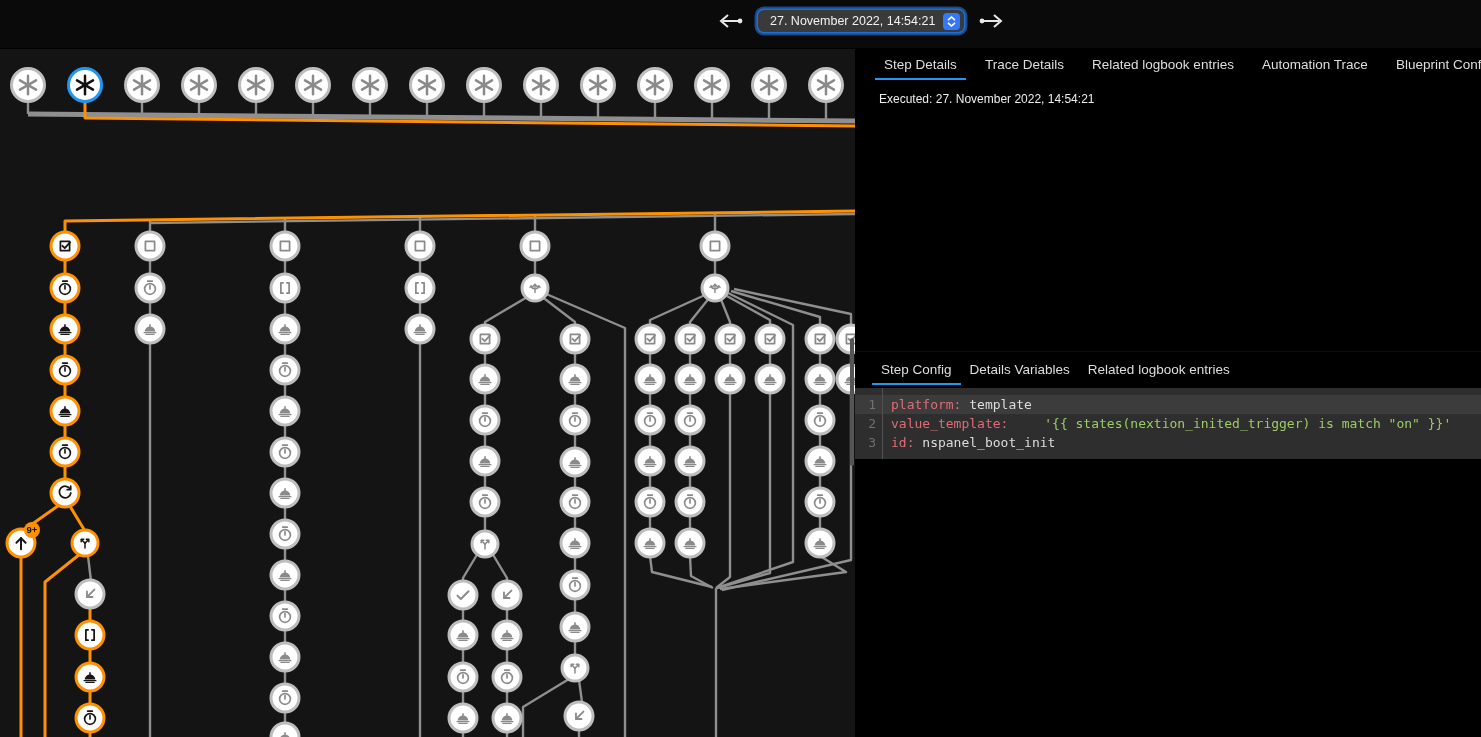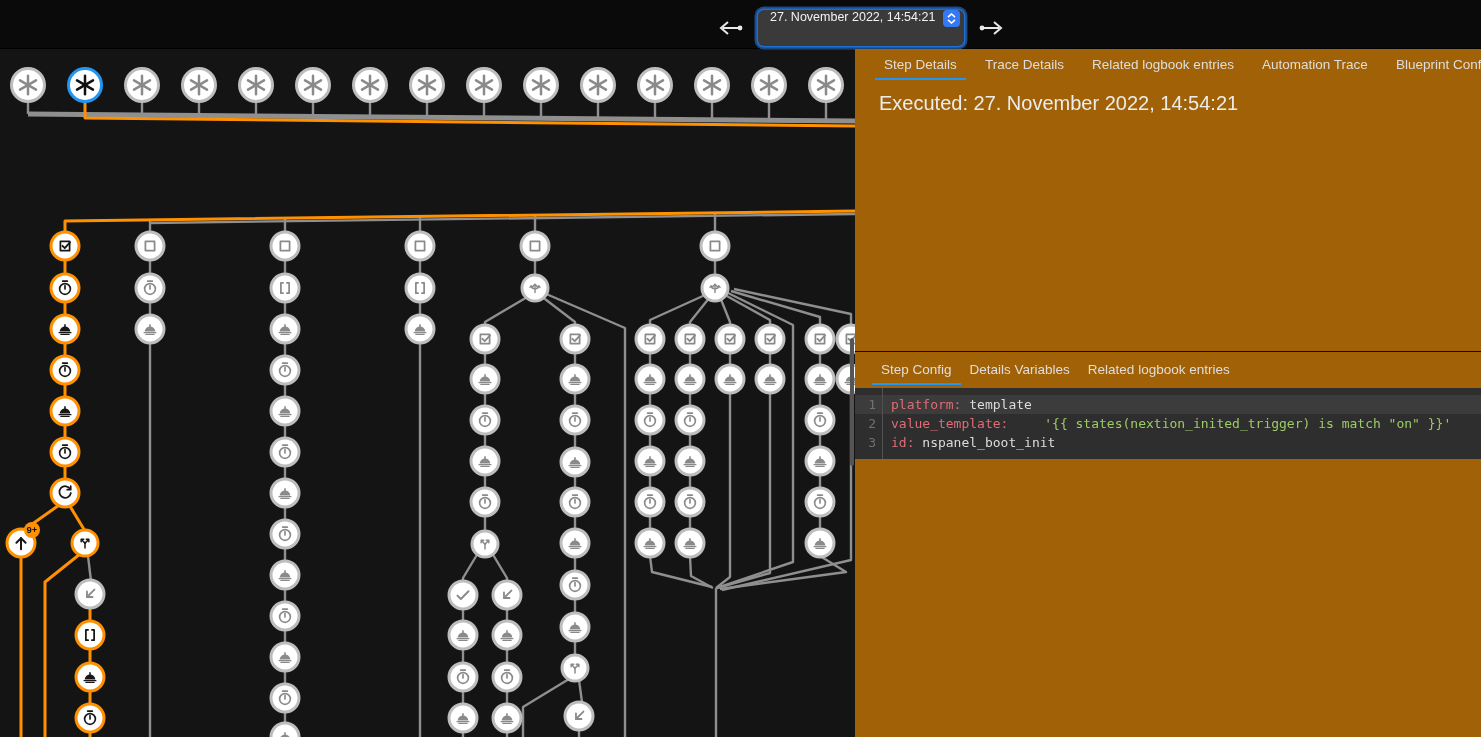--- a/index.html
+++ b/index.html
@@ -3,42 +3,42 @@
 <meta charset="utf-8">
 <style>
   html,body{margin:0;padding:0;background:#000;}
   #app{position:relative;width:1481px;height:737px;overflow:hidden;
        font-family:"Liberation Sans",sans-serif;background:#141414;color:#e0e0e0;}
   
   #topbar{position:absolute;left:0;top:0;width:1481px;height:48px;background:#0a0a0a;
           border-bottom:1px solid #000;z-index:5;}
   .tb-center{position:absolute;left:718px;top:10px;display:flex;align-items:center;gap:14px;}
   .nav-arrow{width:26px;height:18px;cursor:pointer;}
-  .run-select{display:flex;gap:8px;height:36px;padding:0 4px 0 12px;
+  .run-select{display:flex;align-items:center;gap:8px;height:22px;padding:0 4px 0 12px;
       background:#3a3a3a;border-radius:6px;
       box-shadow:0 0 0 1.5px #1d6fd2,0 0 0 3.5px rgba(46,125,233,.55);cursor:pointer;}
   .run-select .val{font-size:12.5px;color:#f2f2f2;white-space:nowrap;}
   .stepper{width:17px;height:17px;border-radius:4px;background:#3478f6;display:flex;
       flex-direction:column;align-items:center;justify-content:center;gap:1px;}
   .stepper svg{display:block;}
   
   #graph{position:absolute;left:0;top:0;width:855px;height:737px;}
   #graph svg{display:block;}
   #gscroll{position:absolute;left:850px;top:338px;width:4px;height:128px;
       border-radius:2px;background:#555;}
   
-  #panel{position:absolute;left:855px;top:48px;width:626px;height:689px;background:#a16207;}
+  #panel{position:absolute;left:855px;top:48px;width:626px;height:689px;background:#000000;}
   .tabs{display:flex;align-items:stretch;height:30px;font-size:13.5px;color:#dedede;}
   .tabs.spread{justify-content:space-between;padding:0 20px;}
   .tabs.leftal{justify-content:flex-start;padding:0 17px;}
   .tab{display:flex;align-items:center;padding:0 9px;border-bottom:2.5px solid transparent;
        white-space:nowrap;cursor:pointer;}
   .tab.active{border-bottom-color:#2196f3;}
   #tabs-top{position:absolute;left:0;top:2px;width:626px;}
-  #executed{position:absolute;left:24px;top:44px;font-size:20px;color:#ececec;}
+  #executed{position:absolute;left:24px;top:44px;font-size:12px;color:#ececec;}
   #section2{position:absolute;left:0;top:303px;width:626px;border-top:1px solid #0d0d0d;padding-top:3px;}
   
   #codeblock{position:absolute;left:0;top:340px;width:626px;background:#2e2e2e;
       font-family:"DejaVu Sans Mono",monospace;font-size:13px;line-height:19px;color:#dcdcdc;}
   .crow{display:flex;}
   .crow.active{background:#3c3c3c;}
   .crow .gut{flex:0 0 21px;text-align:right;padding-right:6px;color:#707070;
       border-right:1px solid #525252;user-select:none;}
   .crow .src{padding-left:8px;white-space:pre;}
   .crow.pad{height:7px;}

